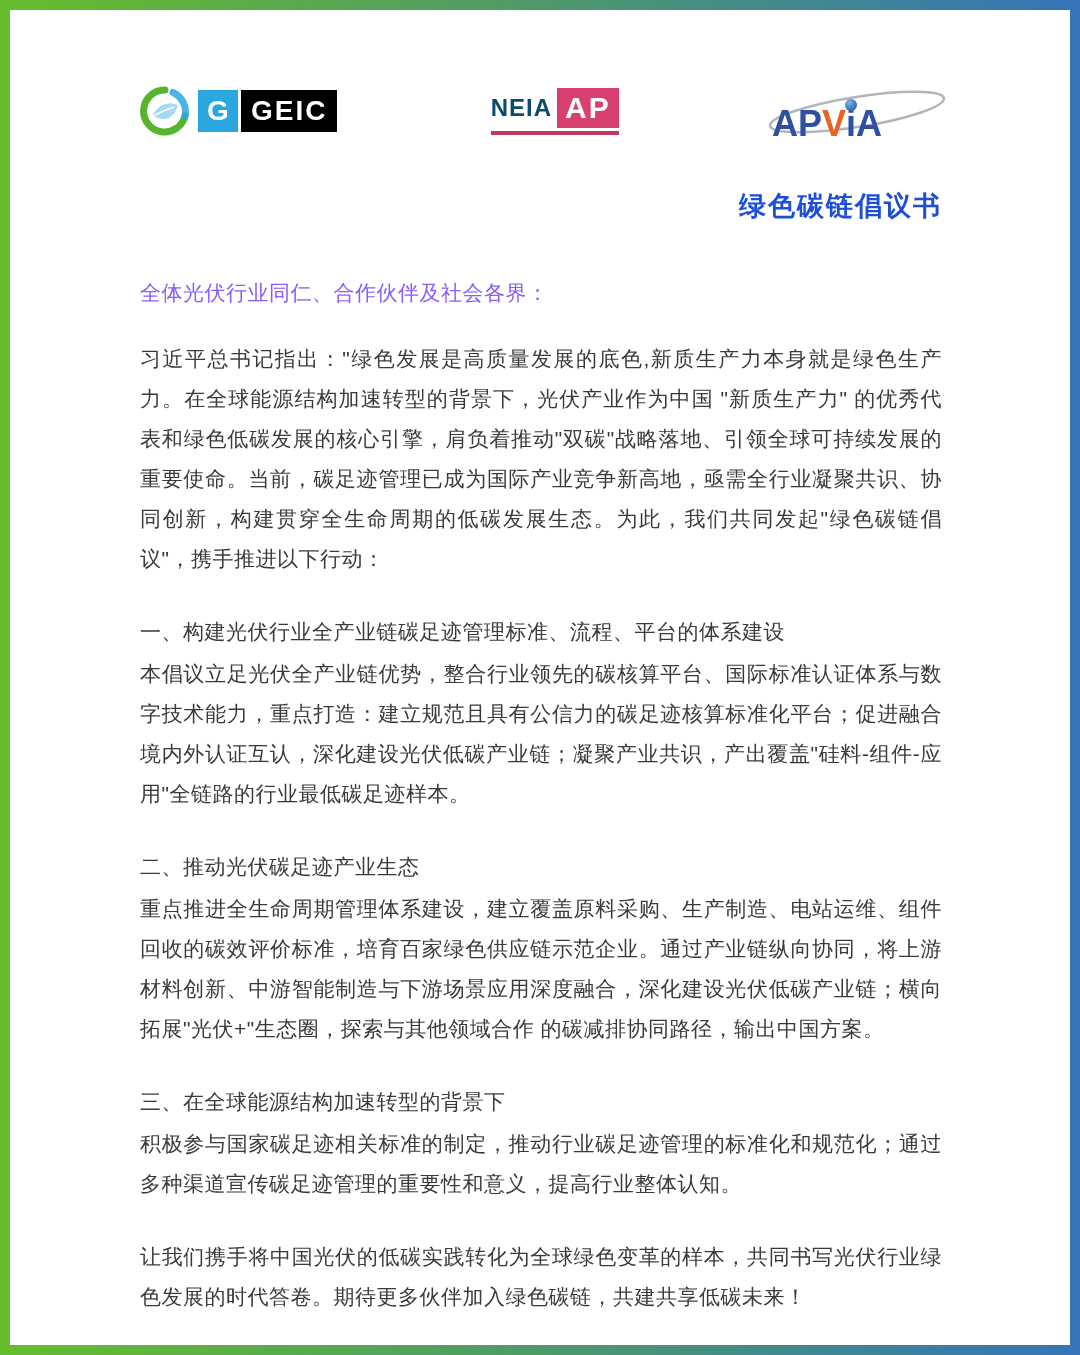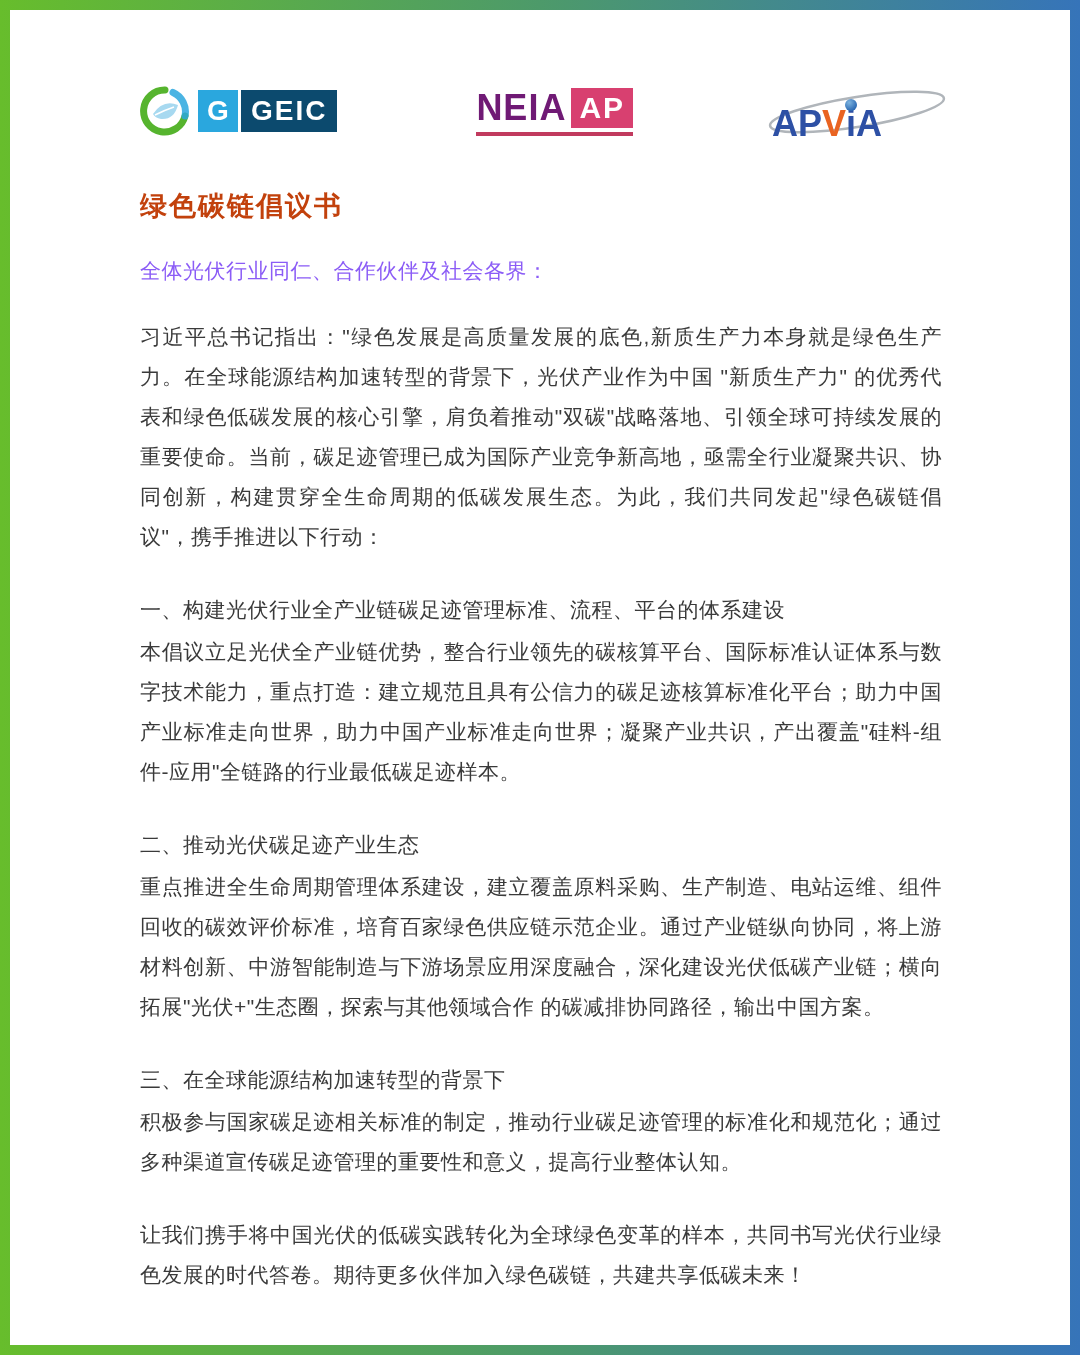--- a/index.html
+++ b/index.html
@@ -28,29 +28,29 @@
 
   
   .ggeic-swirl { width: 50px; height: 50px; margin-right: 8px; }
   .ggeic-g {
     display: inline-flex; align-items: center; justify-content: center;
     width: 40px; height: 42px; background: #2aa7de; color: #fff;
     font-weight: 700; font-size: 28px; margin-right: 3px;
   }
   .ggeic-geic {
     display: inline-flex; align-items: center; justify-content: center;
-    height: 42px; padding: 0 10px; background: #0c4a6e; color: #fff;
+    height: 42px; padding: 0 10px; background: #000000; color: #fff;
     font-weight: 700; font-size: 28px; letter-spacing: 2px;
   }
 
   
   .neiaap { flex-direction: column; align-items: stretch; }
   .neiaap-line { display: flex; align-items: center; }
   .neia-text {
-    color: #701a75; font-weight: 700; font-size: 36px; letter-spacing: 1px;
+    color: #0c4a6e; font-weight: 700; font-size: 24px; letter-spacing: 1px;
     margin-right: 5px;
   }
   .ap-box {
     display: inline-flex; align-items: center; justify-content: center;
     background: #d84070; color: #fff; font-weight: 700; font-size: 30px;
     height: 40px; padding: 14px 8px; letter-spacing: 2px;
   }
   .neia-underline-bar { height: 4px; background: #c13a5e; margin-top: 3px; }
 
   
@@ -66,23 +66,23 @@
   .apvia-i { position: relative; color: #2d50a5; }
   .apvia-i::after {
     content: ""; position: absolute; left: 50%; top: -7px;
     transform: translateX(-50%);
     width: 12px; height: 12px; border-radius: 50%;
     background: radial-gradient(circle at 35% 30%, #7db4e0, #2f6cb4 70%);
   }
 
   
   .doc-title {
-    text-align: left; color: #c2410c;
+    text-align: right; color: #1d4ed8;
     font-size: 27px; font-weight: 700; letter-spacing: 2px;
-    line-height: 36px; margin-bottom: 27px;
+    line-height: 36px; margin-bottom: 49px;
   }
   .salutation {
     color: #8b5cf6; font-size: 21px; line-height: 40px;
     margin-bottom: 26px; letter-spacing: 0.5px;
   }
   .para {
     color: #3a3a3a; font-size: 21px; line-height: 40px;
     letter-spacing: 0.5px; text-align: justify;
     margin-bottom: 33px;
   }
@@ -136,21 +136,21 @@
     </div>
 
     <h1 class="doc-title">绿色碳链倡议书</h1>
 
     <p class="salutation">全体光伏行业同仁、合作伙伴及社会各界：</p>
 
     <p class="para">习近平总书记指出："绿色发展是高质量发展的底色,新质生产力本身就是绿色生产力。在全球能源结构加速转型的背景下，光伏产业作为中国 "新质生产力" 的优秀代表和绿色低碳发展的核心引擎，肩负着推动"双碳"战略落地、引领全球可持续发展的重要使命。当前，碳足迹管理已成为国际产业竞争新高地，亟需全行业凝聚共识、协同创新，构建贯穿全生命周期的低碳发展生态。为此，我们共同发起"绿色碳链倡议"，携手推进以下行动：</p>
 
     <div class="section">
       <div class="section-heading">一、构建光伏行业全产业链碳足迹管理标准、流程、平台的体系建设</div>
-      <p class="para" style="margin-bottom:0">本倡议立足光伏全产业链优势，整合行业领先的碳核算平台、国际标准认证体系与数字技术能力，重点打造：建立规范且具有公信力的碳足迹核算标准化平台；助力中国产业标准走向世界，助力中国产业标准走向世界；凝聚产业共识，产出覆盖"硅料-组件-应用"全链路的行业最低碳足迹样本。</p>
+      <p class="para" style="margin-bottom:0">本倡议立足光伏全产业链优势，整合行业领先的碳核算平台、国际标准认证体系与数字技术能力，重点打造：建立规范且具有公信力的碳足迹核算标准化平台；促进融合境内外认证互认，深化建设光伏低碳产业链；凝聚产业共识，产出覆盖"硅料-组件-应用"全链路的行业最低碳足迹样本。</p>
     </div>
 
     <div class="section">
       <div class="section-heading">二、推动光伏碳足迹产业生态</div>
       <p class="para" style="margin-bottom:0">重点推进全生命周期管理体系建设，建立覆盖原料采购、生产制造、电站运维、组件回收的碳效评价标准，培育百家绿色供应链示范企业。通过产业链纵向协同，将上游材料创新、中游智能制造与下游场景应用深度融合，深化建设光伏低碳产业链；横向拓展"光伏+"生态圈，探索与其他领域合作 的碳减排协同路径，输出中国方案。</p>
     </div>
 
     <div class="section">
       <div class="section-heading">三、在全球能源结构加速转型的背景下</div>
       <p class="para" style="margin-bottom:0">积极参与国家碳足迹相关标准的制定，推动行业碳足迹管理的标准化和规范化；通过多种渠道宣传碳足迹管理的重要性和意义，提高行业整体认知。</p>

